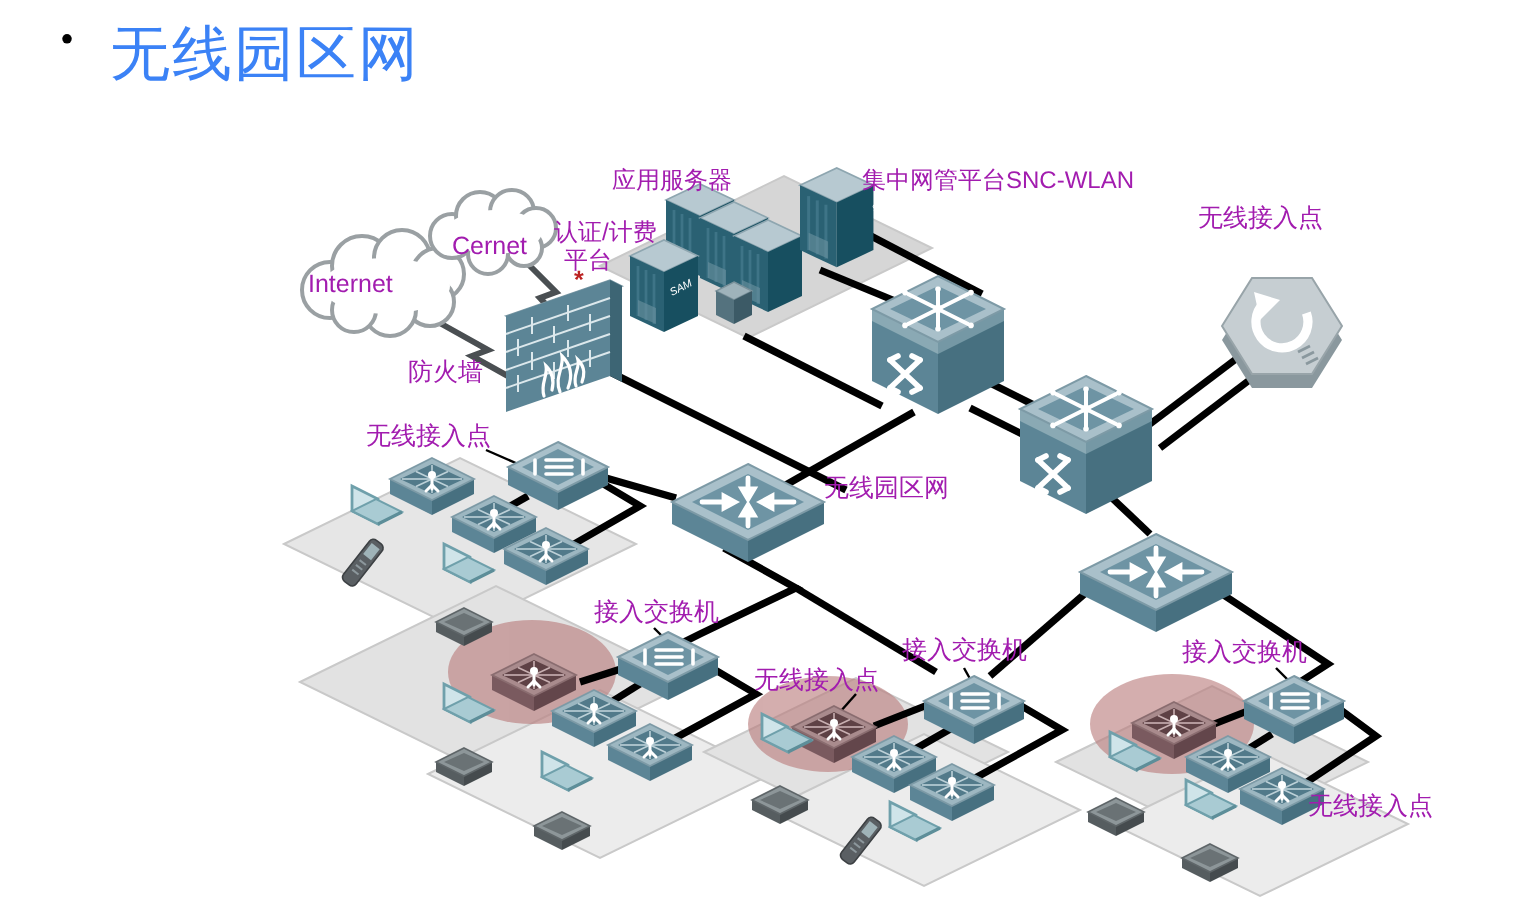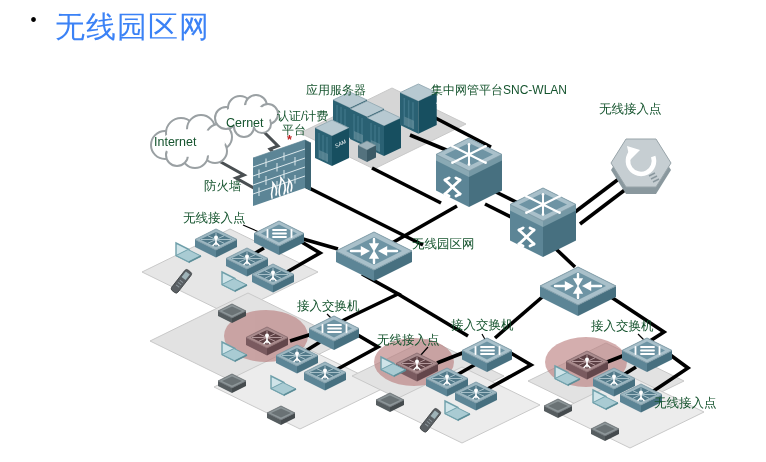--- a/index.html
+++ b/index.html
@@ -3,21 +3,21 @@
 <meta charset="utf-8">
 <style>
   html,body{margin:0;padding:0;background:#fff;}
   .stage{position:relative;width:766px;height:462px;background:#ffffff;overflow:hidden;
          font-family:"Liberation Sans","DejaVu Sans",sans-serif;}
   .title-bullet{position:absolute;left:30px;top:9px;font-family:"Liberation Serif","DejaVu Serif",serif;
          font-size:20px;color:#000;}
   .page-title{position:absolute;left:55px;top:7px;font-family:"Liberation Serif","DejaVu Serif",serif;
          font-size:30px;color:#3b82f6;letter-spacing:1px;}
   svg.topology{position:absolute;left:0;top:0;}
-  .lbl{position:absolute;font-size:12.5px;color:#14532d;white-space:nowrap;line-height:1.05;}
+  .lbl{position:absolute;font-size:12.5px;color:#a21caf;white-space:nowrap;line-height:1.05;}
   .lbl.sm{font-size:12px;}
   .lbl.red{color:#bb2222;font-weight:bold;}
 </style>
 </head>
 <body>
 
 <div class="stage">
 
   <div class="title-bullet">•</div>
   <div class="page-title">无线园区网</div>

